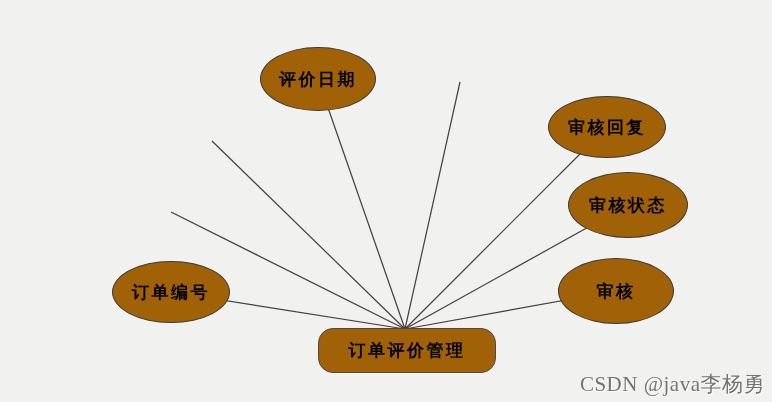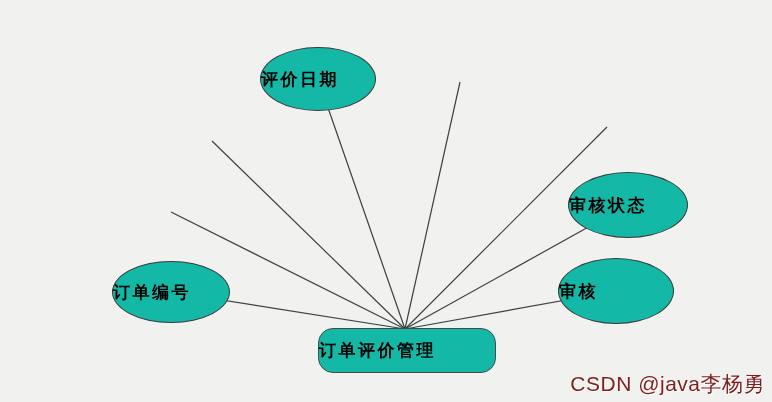--- a/index.html
+++ b/index.html
@@ -23,23 +23,23 @@
     height: 402px;
   }
   .connector-svg line {
     stroke: #3f3f3f;
     stroke-width: 1.2;
   }
   .node {
     position: absolute;
     display: flex;
     align-items: center;
-    justify-content: flex-start;
+    justify-content: center;
     box-sizing: border-box;
-    background: #14b8a6;
+    background: #a16207;
     border: 1px solid #3a3a3a;
     color: #000000;
     font-weight: bold;
     font-size: 17px;
     letter-spacing: 2.5px;
     font-family: "Liberation Serif", "DejaVu Serif", serif;
     white-space: nowrap;
     text-align: center;
   }
   .node.ellipse {
@@ -58,24 +58,24 @@
   .n4 { left: 112px; top: 182px; width: 118px; height: 61px; }
   .n5 { left: 568px; top: 172px; width: 120px; height: 66px; }
   .n6 { left: 112px; top: 261px; width: 118px; height: 62px; }
   .n7 { left: 558px; top: 258px; width: 116px; height: 66px; }
   .center-rect { left: 318px; top: 328px; width: 178px; height: 45px; }
   .watermark {
     position: absolute;
     right: 7px;
     bottom: 4px;
     font-size: 21px;
-    color: #7f1d1d;
+    color: #737373;
     letter-spacing: 0.5px;
     text-shadow: 1px 1px 1px #ffffff;
-    font-family: Liberation Sans, sans-serif;
+    font-family: Liberation Serif, serif;
   }
 </style>
 </head>
 <body>
 
 <div class="stage">
 
   <svg class="connector-svg" viewBox="0 0 772 402" xmlns="http://www.w3.org/2000/svg">
     <line x1="318" y1="79" x2="405" y2="329"></line>
     <line x1="460" y1="82" x2="405" y2="329"></line>
@@ -86,20 +86,23 @@
     <line x1="171" y1="292" x2="405" y2="329"></line>
     <line x1="616" y1="291" x2="405" y2="329"></line>
   </svg>
 
   <div class="node ellipse n0">
     <span>评价日期</span>
   </div>
 
 
 
+  <div class="node ellipse n3">
+    <span>审核回复</span>
+  </div>
 
 
   <div class="node ellipse n6">
     <span>订单编号</span>
   </div>
 
   <div class="node ellipse n5">
     <span>审核状态</span>
   </div>
 

